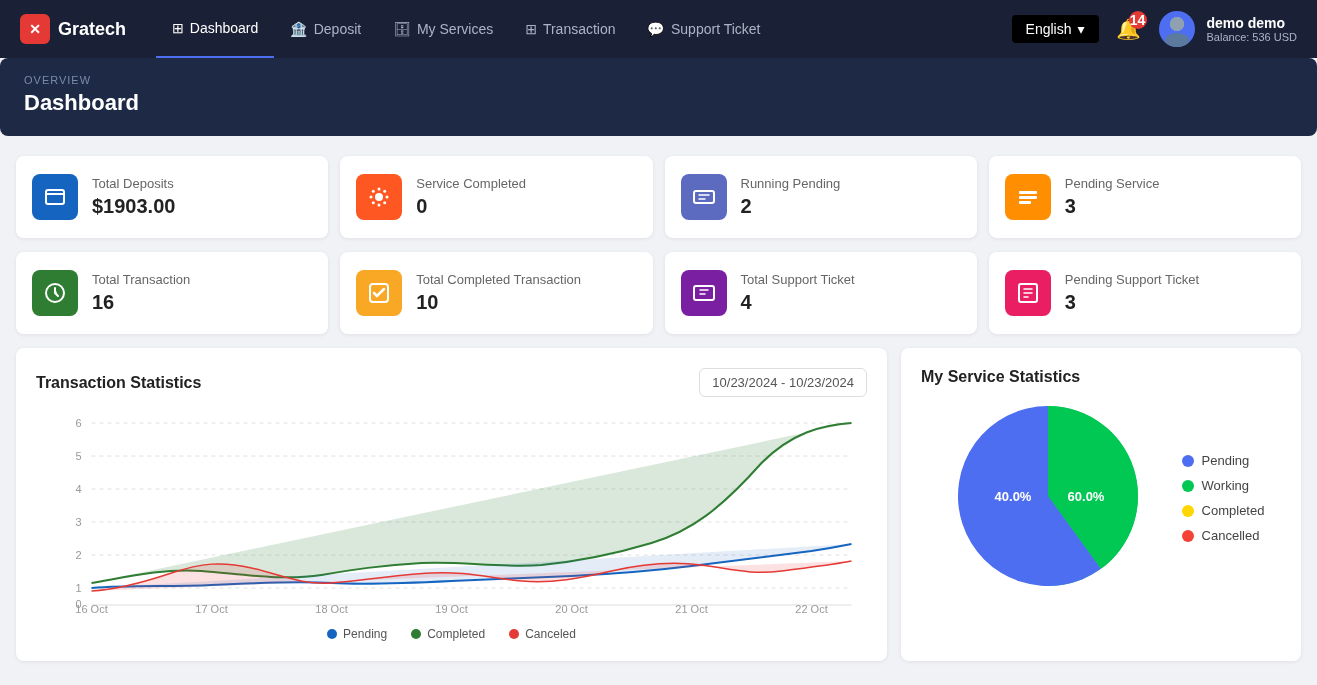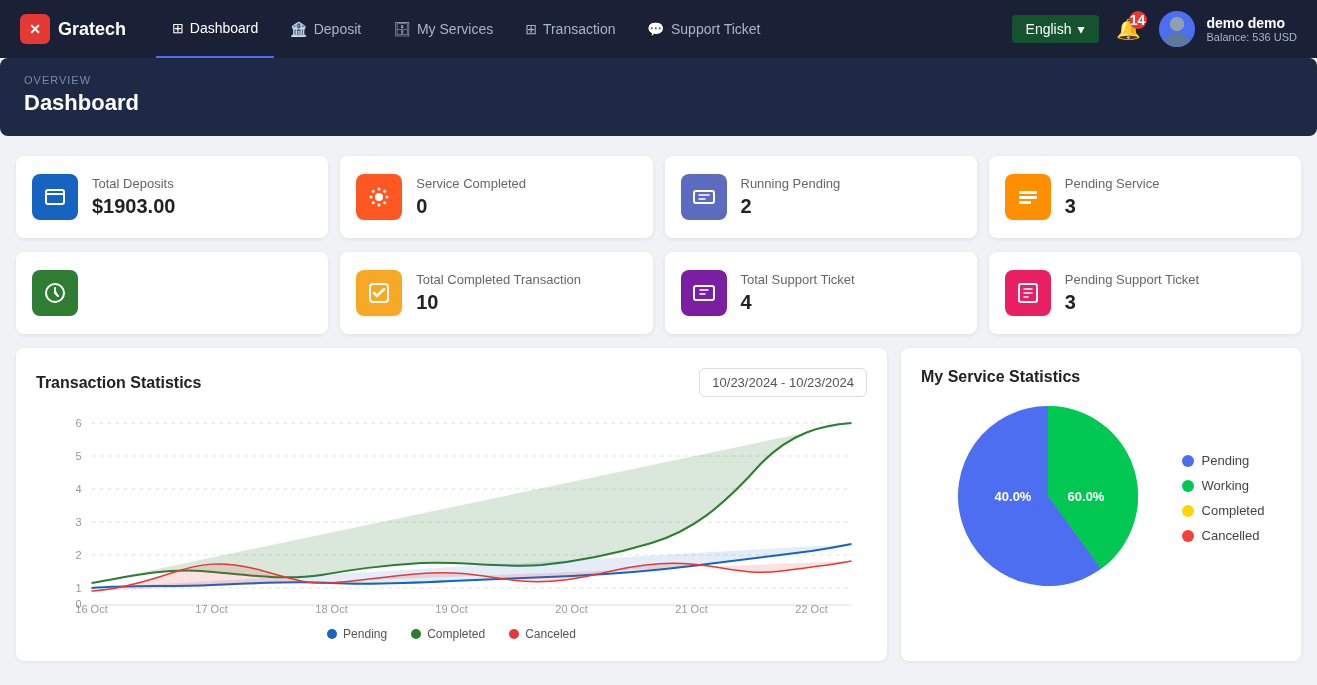--- a/index.html
+++ b/index.html
@@ -54,21 +54,21 @@
     .nav-right {
       display: flex;
       align-items: center;
       gap: 12px;
       margin-left: auto;
     }
     .lang-btn {
       display: flex;
       align-items: center;
       gap: 6px;
-      background: #14532d;
+      background: #000000;
       border: none;
       color: #fff;
       padding: 6px 14px;
       border-radius: 4px;
       cursor: pointer;
       font-size: 14px;
     }
     .notif-btn {
       position: relative;
       background: none;
@@ -355,20 +355,24 @@
   </div>
 
   <div class="cards-row">
     <div class="stat-card">
       <div class="stat-icon icon-green">
         <svg width="24" height="24" viewBox="0 0 24 24" fill="white">
             <circle cx="12" cy="12" r="9" fill="none" stroke="white" stroke-width="2"></circle>
             <path d="M12 7v5l3 3" stroke="white" stroke-width="2" stroke-linecap="round"></path>
           </svg>
       </div>
+      <div>
+        <div class="stat-label">Total Transaction</div>
+        <div class="stat-value">16</div>
+      </div>
     </div>
     <div class="stat-card">
       <div class="stat-icon icon-yellow">
         <svg width="24" height="24" viewBox="0 0 24 24" fill="white">
             <path d="M7 12l3 3 7-7" stroke="white" stroke-width="2.5" stroke-linecap="round" fill="none"></path>
             <rect x="3" y="3" width="18" height="18" rx="3" fill="none" stroke="white" stroke-width="2"></rect>
           </svg>
       </div>
       <div>
         <div class="stat-label">Total Completed Transaction</div>

